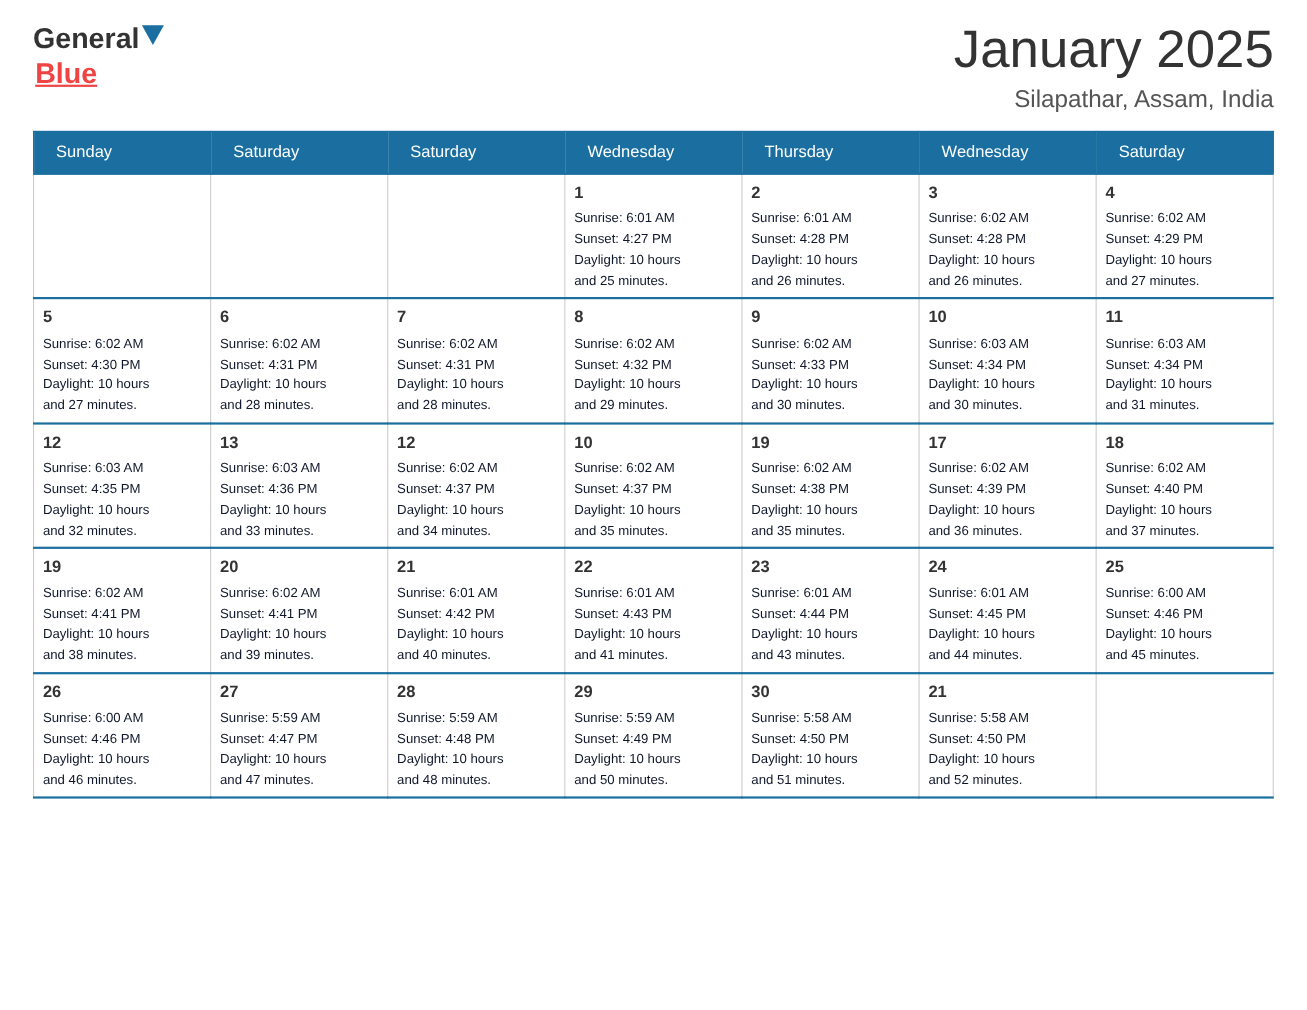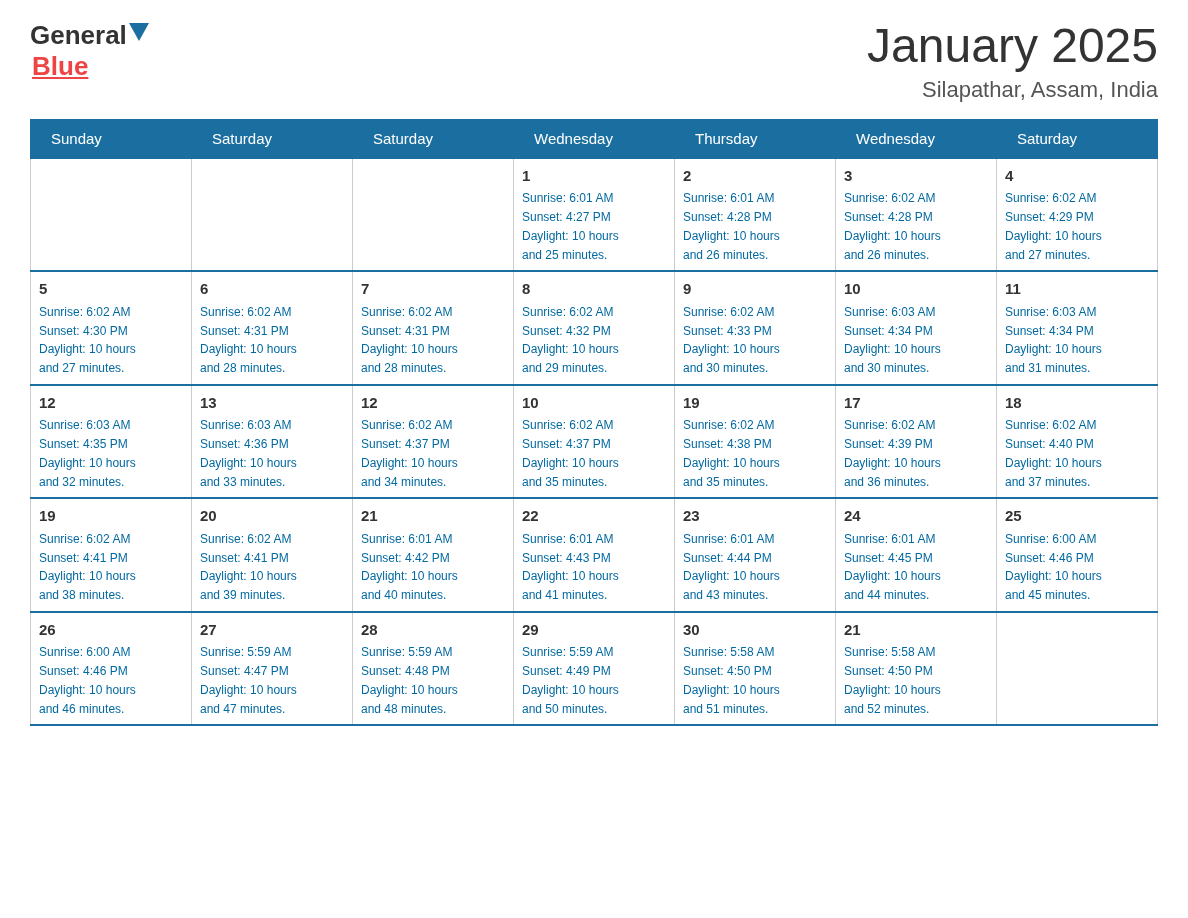--- a/index.html
+++ b/index.html
@@ -77,21 +77,21 @@
       border-bottom: 2px solid #1a6fa0;
     }
     .day-num {
       font-size: 15px;
       font-weight: bold;
       display: block;
       margin-bottom: 2px;
     }
     .day-info {
       font-size: 12px;
-      color: #0369a1;
+      color: #0f172a;
       line-height: 1.5;
     }
     .empty-cell {
       background: #fff;
     }
     .logo-wrapper {
       display: flex;
       flex-direction: column;
       align-items: flex-start;
     }

